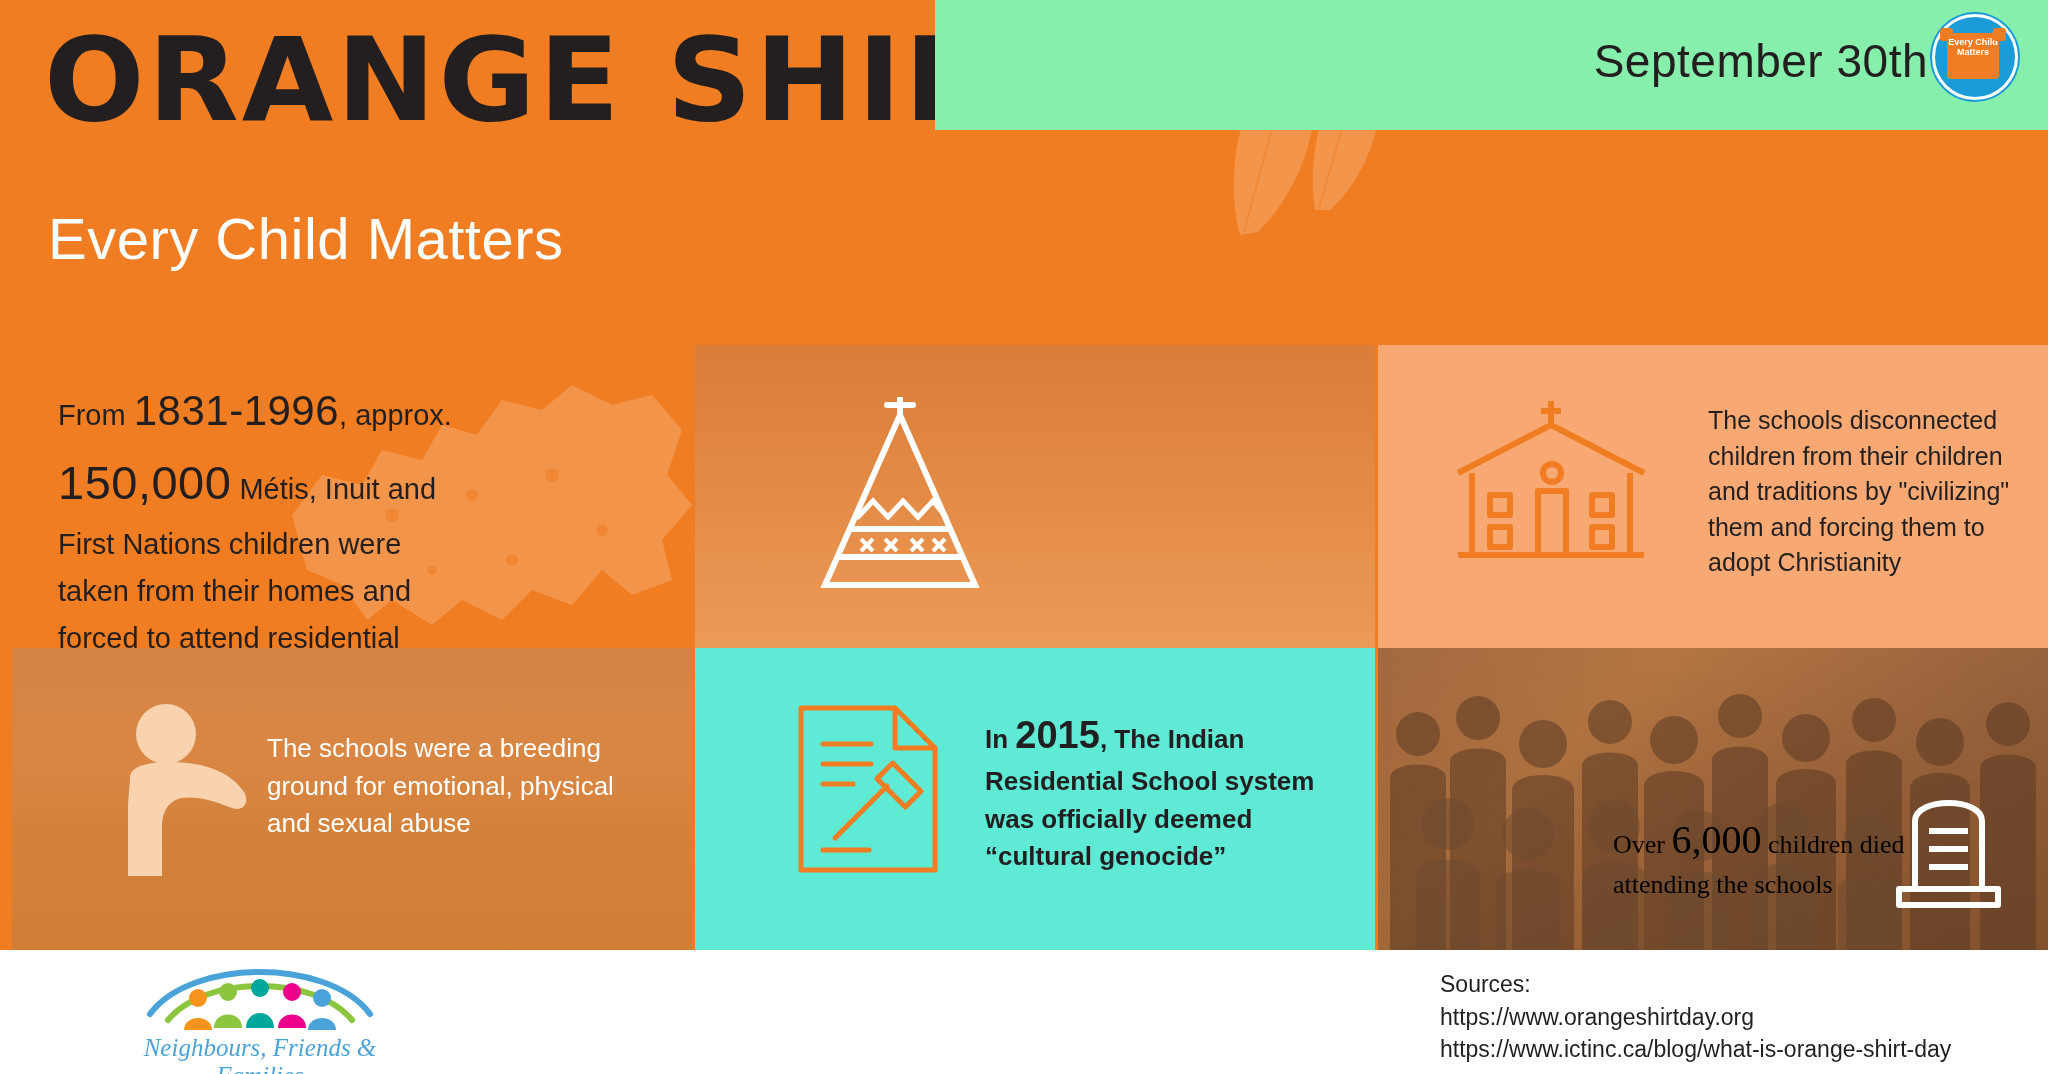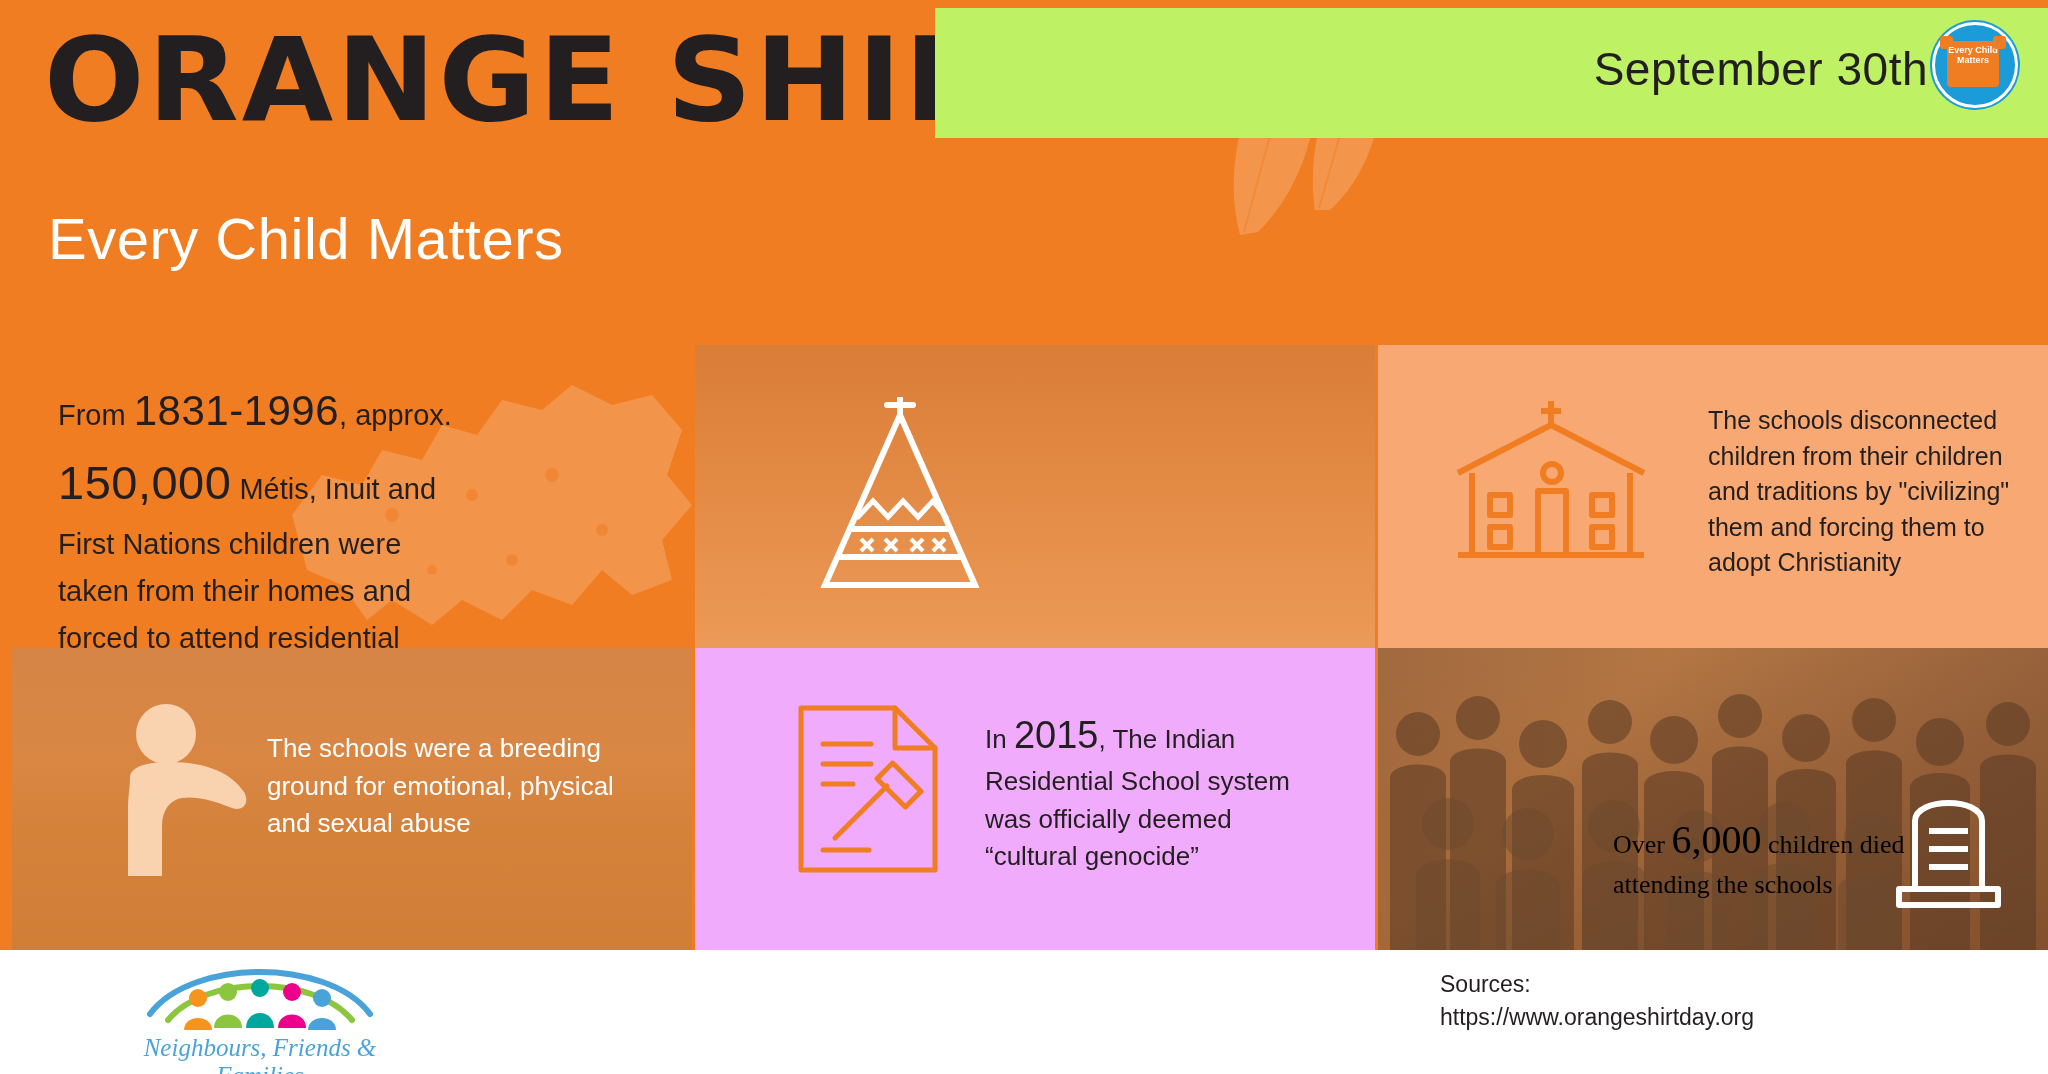--- a/index.html
+++ b/index.html
@@ -59,25 +59,25 @@
     top: 10px;
     width: 260px;
     height: 240px;
     opacity: 0.22;
   }
 
   
   .date-chip {
     position: absolute;
     right: 0;
-    top: 8px;
+    top: 0;
     width: 1113px;
     max-width: 1113px;
     height: 130px;
-    background: #bef264;
+    background: #86efac;
   }
   .date-chip-inner {
     position: absolute;
     right: 0;
     top: 0;
     width: 1113px;
     height: 130px;
   }
   .date-text {
     position: absolute;
@@ -214,21 +214,21 @@
     top: 52px;
     width: 160px;
     height: 185px;
   }
   #cell-4 .cell-text {
     left: 255px; top: 82px; width: 350px;
     font-size: 26px; line-height: 1.45;
   }
 
   
-  #cell-5 { left: 683px; top: 303px; width: 680px; height: 302px; background: #f0abfc; }
+  #cell-5 { left: 683px; top: 303px; width: 680px; height: 302px; background: #5eead4; font-weight: bold; }
   .doc-icon {
     position: absolute;
     left: 88px;
     top: 50px;
     width: 175px;
     height: 185px;
   }
   #cell-5 .cell-text {
     left: 290px; top: 60px; width: 340px;
     font-size: 26px; line-height: 1.45;
@@ -497,16 +497,17 @@
           <circle cx="212" cy="36" r="9" fill="#4aa3d8"></circle>
           <path d="M198 68 C198 52 226 52 226 68 Z" fill="#4aa3d8"></path>
         </g>
       </svg>
       <div class="logo-text">Neighbours, Friends &amp; Families</div>
     </div>
 
     <div class="sources">
       <b>Sources:</b><br>
       <span>https://www.orangeshirtday.org</span><br>
+      <span>https://www.ictinc.ca/blog/what-is-orange-shirt-day</span>
     </div>
   </div>
 
 </div>
 
 </body></html>

